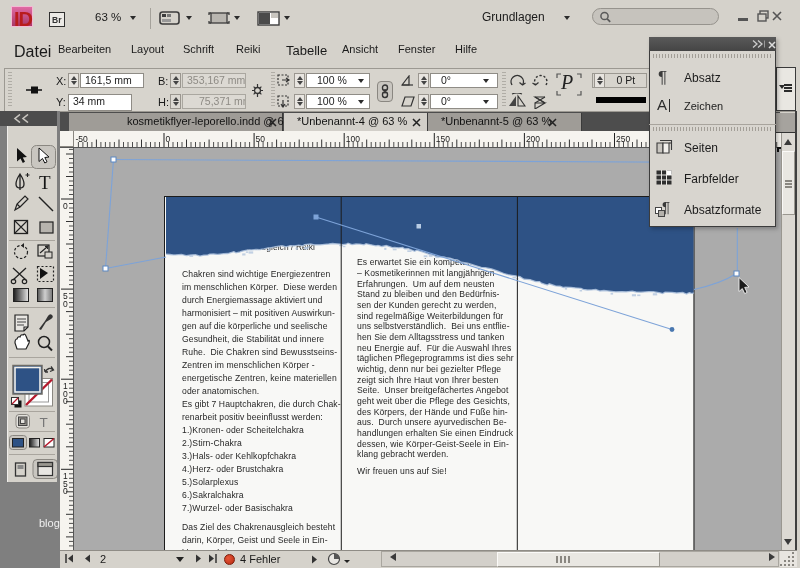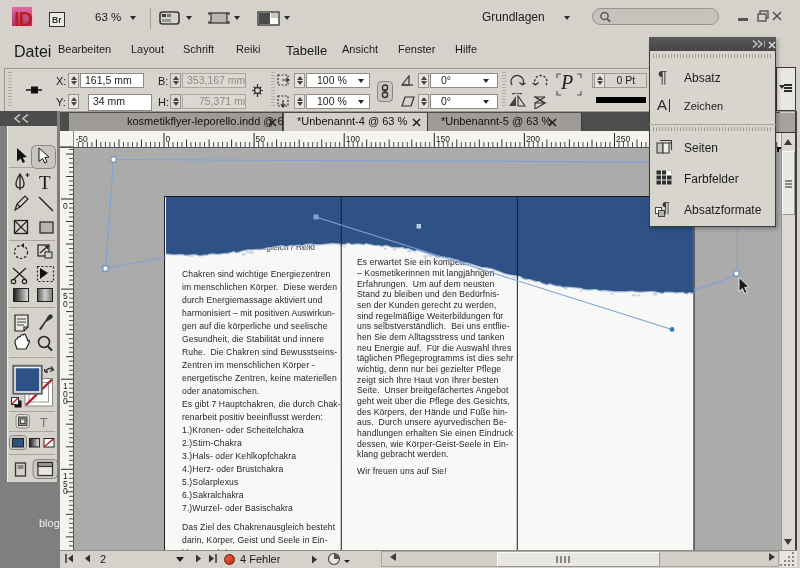--- a/index.html
+++ b/index.html
@@ -69,21 +69,21 @@
 <div class="abs" style="left:8px;top:72px;width:4px;height:36px;background:repeating-linear-gradient(#b0ada6 0 1px,transparent 1px 3px);"></div>
 <svg class="abs" style="left:26px;top:86px;" width="16" height="8" viewBox="0 0 16 8">
     <line x1="0" y1="4" x2="16" y2="4" stroke="#111" stroke-width="1.5"></line>
     <rect x="5" y="0.5" width="7" height="7" fill="#111"></rect>
   </svg>
 <div class="t" style="left:56px;top:75px;font-size:11px;">X:</div>
 <div class="spin" style="left:68px;top:73px;"></div>
 <div class="fld" style="left:80px;top:72.5px;width:64px;height:15px;"><span style="margin-left:4px;">161,5 mm</span></div>
 <div class="t" style="left:56px;top:96px;font-size:11px;">Y:</div>
 <div class="spin" style="left:68px;top:94px;"></div>
-<div class="fld" style="left:88px;top:93.5px;width:64px;height:17px;"><span style="margin-left:4px;">34 mm</span></div>
+<div class="fld" style="left:68px;top:93.5px;width:64px;height:17px;"><span style="margin-left:4px;">34 mm</span></div>
 <div class="t" style="left:158px;top:75px;font-size:11px;">B:</div>
 <div class="spin" style="left:170px;top:73px;background:#dcd9d3;"></div>
 <div class="fld" style="left:182px;top:72.5px;width:64px;height:15px;background:#dcd9d3;border-color:#aaa7a0;color:#8e8b85;"><span style="margin-left:4px;">353,167 mm</span></div>
 <div class="t" style="left:158px;top:96px;font-size:11px;">H:</div>
 <div class="spin" style="left:170px;top:94px;background:#dcd9d3;"></div>
 <div class="fld" style="left:182px;top:93.5px;width:64px;height:15px;background:#dcd9d3;border-color:#aaa7a0;color:#8e8b85;padding-left:12px;"><span style="margin-left:4px;">75,371 mm</span></div>
 <svg class="abs" style="left:251px;top:83px;" width="13" height="15" viewBox="0 0 13 15">
     <circle cx="6.5" cy="7.5" r="3" fill="none" stroke="#333" stroke-width="1.3"></circle>
     <path d="M6.5,1 V4 M6.5,11 V14 M1,7.5 H4 M9,7.5 H12 M2.6,3.6 L4.7,5.7 M8.3,9.3 L10.4,11.4 M10.4,3.6 L8.3,5.7 M4.7,9.3 L2.6,11.4" stroke="#333" stroke-width="1.2"></path>
   </svg>

